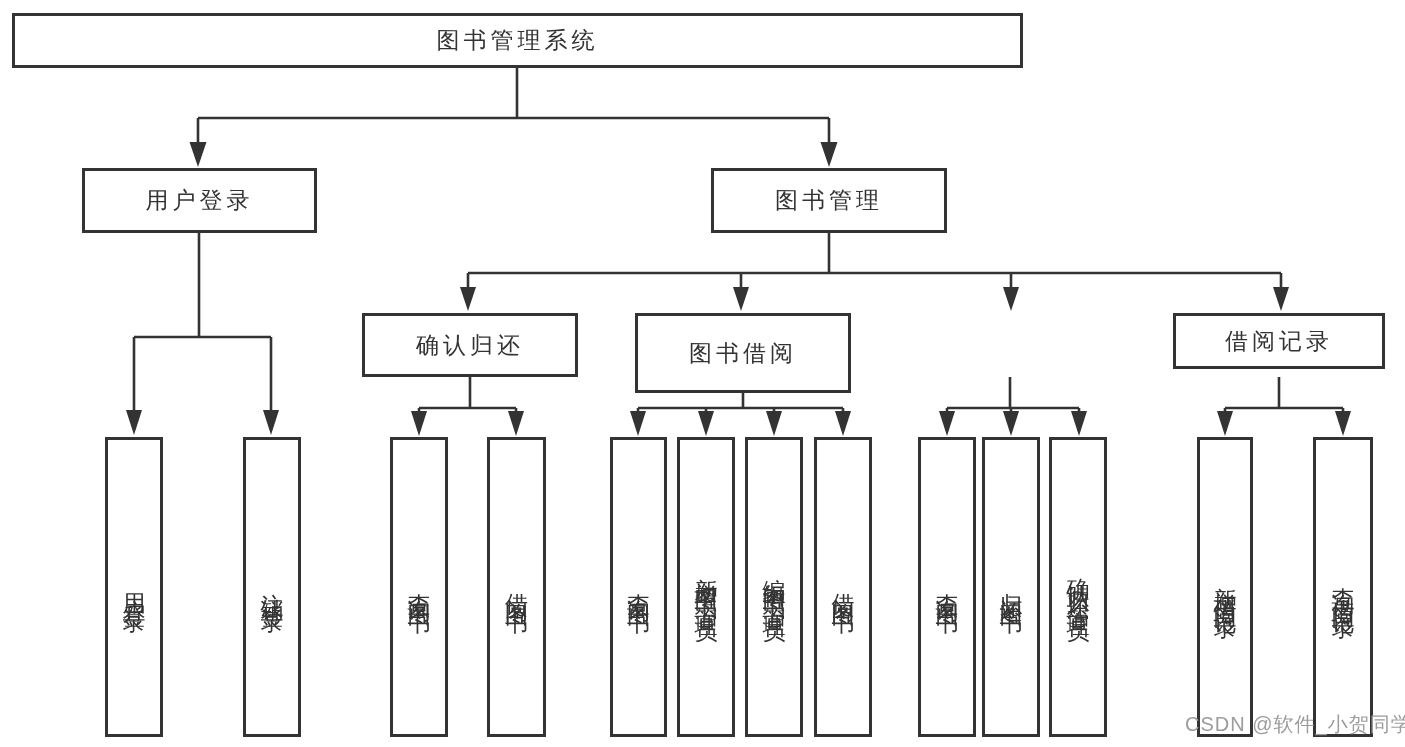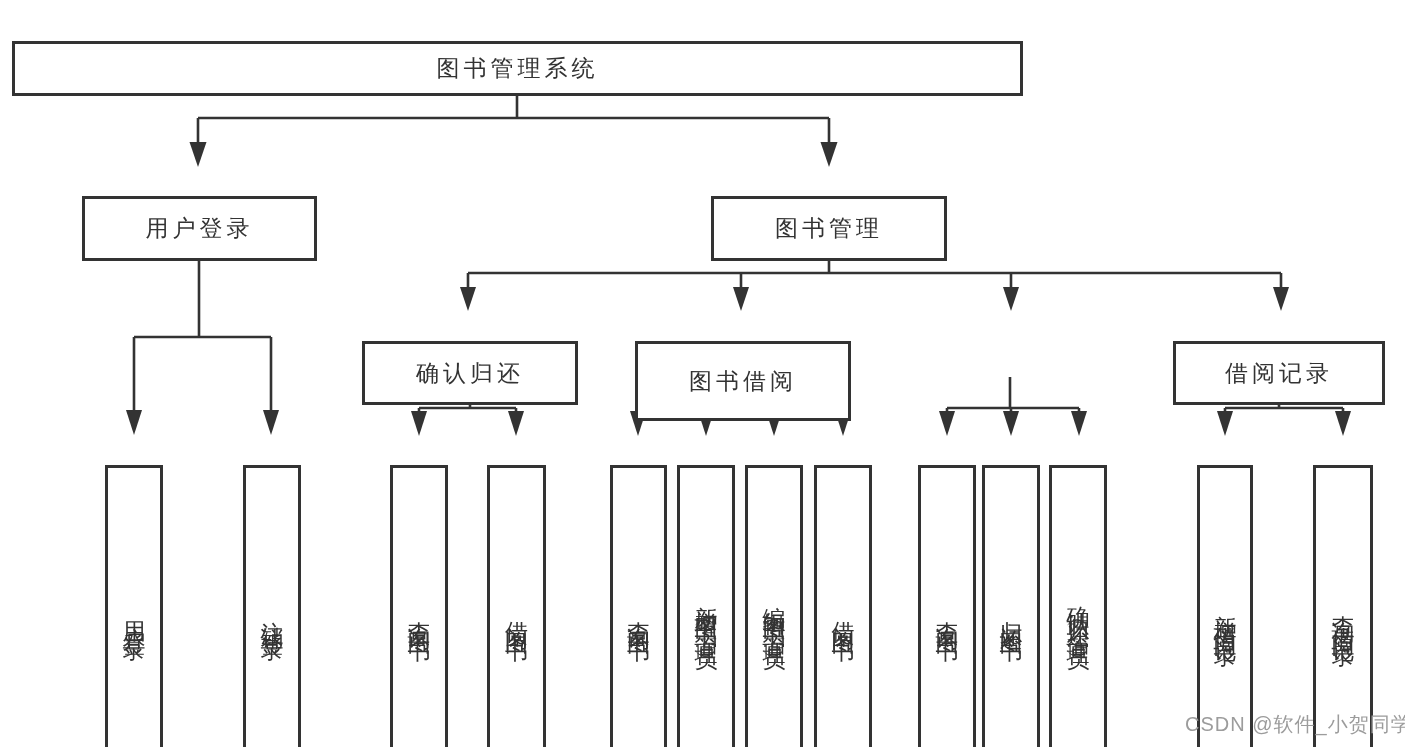--- a/index.html
+++ b/index.html
@@ -20,21 +20,20 @@
   .node {
     position: absolute;
     box-sizing: border-box;
     border: 3px solid #333333;
     background: #ffffff;
     color: #333333;
     display: flex;
     align-items: center;
     justify-content: center;
     text-align: center;
-    margin-top: 28px;
   }
   .hbox {
     font-size: 23px;
     letter-spacing: 4px;
     white-space: nowrap;
   }
   .vbox {
     top: 437px;
     height: 300px;
     writing-mode: vertical-lr;
@@ -96,21 +95,21 @@
     <polygon points="1335,411 1351,411 1343,436"></polygon>
   </svg>
 
   <div class="node hbox" style="left:12px; top:13px; width:1011px; height:55px;">图书管理系统</div>
 
   <div class="node hbox" style="left:82px; top:168px; width:235px; height:65px;">用户登录</div>
   <div class="node hbox" style="left:711px; top:168px; width:236px; height:65px;">图书管理</div>
 
   <div class="node hbox" style="left:362px; top:313px; width:216px; height:64px;">确认归还</div>
   <div class="node hbox" style="left:635px; top:313px; width:216px; height:80px;">图书借阅</div>
-  <div class="node hbox" style="left:1173px; top:313px; width:212px; height:64px;text-align:center;">借阅记录</div>
+  <div class="node hbox" style="left:1173px; top:313px; width:212px; height:56px;text-align:center;">借阅记录</div>
 
   <div class="node vbox" style="left:105px; width:58px;">用户登录</div>
   <div class="node vbox" style="left:243px; width:58px;">注销登录</div>
 
   <div class="node vbox" style="left:390px; width:58px;">查询图书</div>
   <div class="node vbox" style="left:487px; width:59px;">借阅图书</div>
 
   <div class="node vbox" style="left:610px; width:57px;">查询图书</div>
   <div class="node vbox" style="left:677px; width:58px;">新增图书（管理员）</div>
   <div class="node vbox" style="left:745px; width:58px;">编辑图书（管理员）</div>

